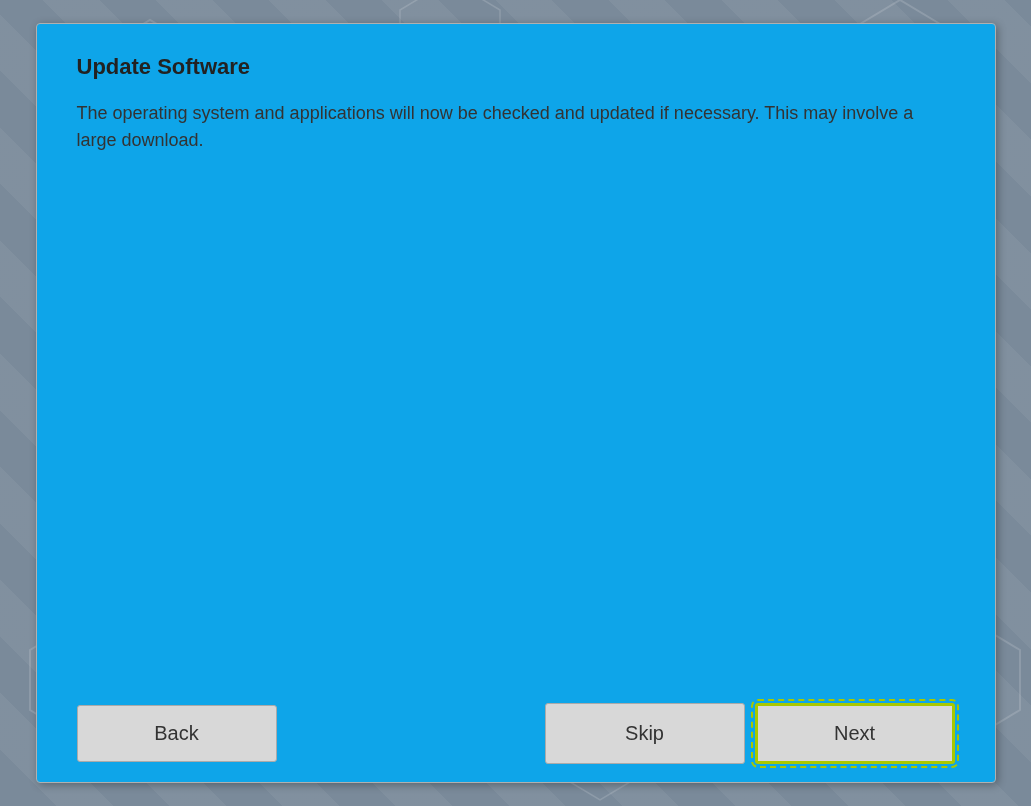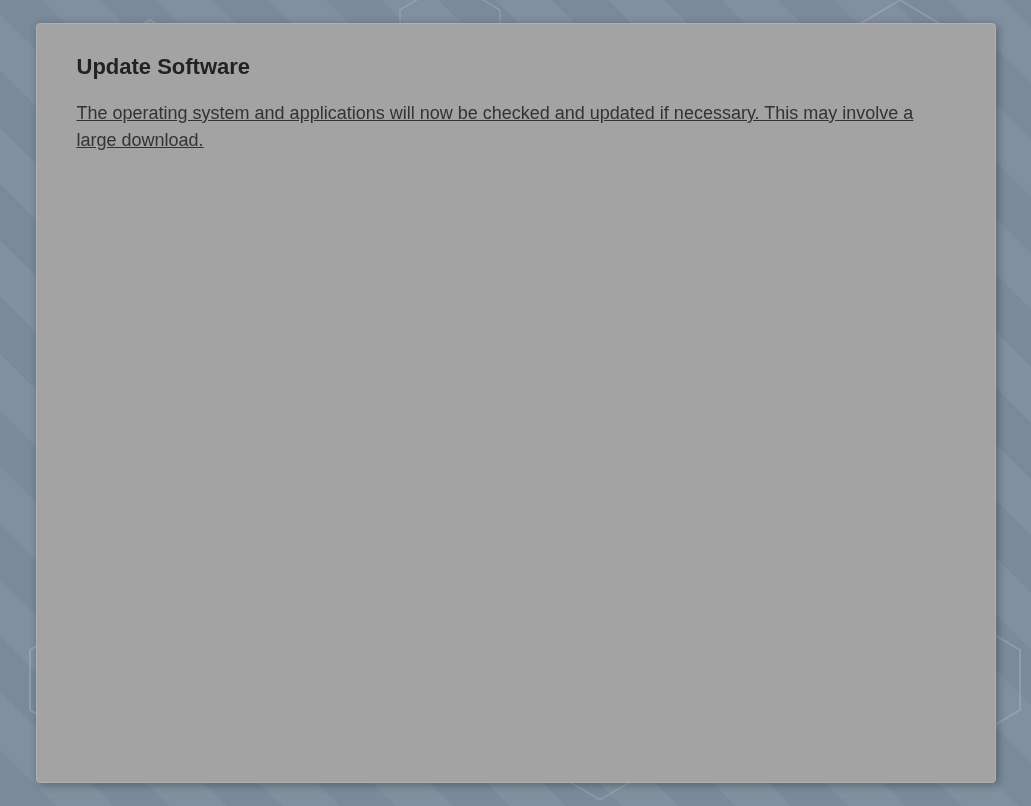--- a/index.html
+++ b/index.html
@@ -33,21 +33,21 @@
       position: absolute;
       top: 0;
       left: 0;
       width: 100%;
       height: 100%;
       opacity: 0.15;
       pointer-events: none;
     }
 
     .dialog {
-      background-color: #a3a3a3;
+      background-color: #0ea5e9;
       border: 1px solid #b0b0b0;
       border-radius: 4px;
       width: 960px;
       min-height: 760px;
       padding: 30px 40px 18px 40px;
       display: flex;
       flex-direction: column;
       position: relative;
       box-shadow: 2px 2px 8px rgba(0,0,0,0.3);
     }
@@ -57,21 +57,20 @@
       font-weight: bold;
       color: #222;
       margin-bottom: 20px;
     }
 
     .dialog-body {
       flex: 1;
       font-size: 18px;
       color: #333;
       line-height: 1.5;
-      text-decoration: underline;
     }
 
     .dialog-body p {
       margin-bottom: 20px;
     }
 
     .dialog-footer {
       display: flex;
       justify-content: space-between;
       align-items: center;
@@ -125,13 +124,22 @@
   <polygon points="800,400 850,350 900,400 850,450" fill="none" stroke="#fff" stroke-width="1.5"></polygon>
 </svg>
 
 <div class="dialog">
   <div class="dialog-title">Update Software</div>
 
   <div class="dialog-body">
     <p>The operating system and applications will now be checked and updated if necessary. This may involve a large download.</p>
   </div>
 
+  <div class="dialog-footer">
+    <div class="footer-left">
+      <button class="btn">Back</button>
+    </div>
+    <div class="footer-right">
+      <button class="btn">Skip</button>
+      <button class="btn btn-next">Next</button>
+    </div>
+  </div>
 </div>
 
 </body></html>

